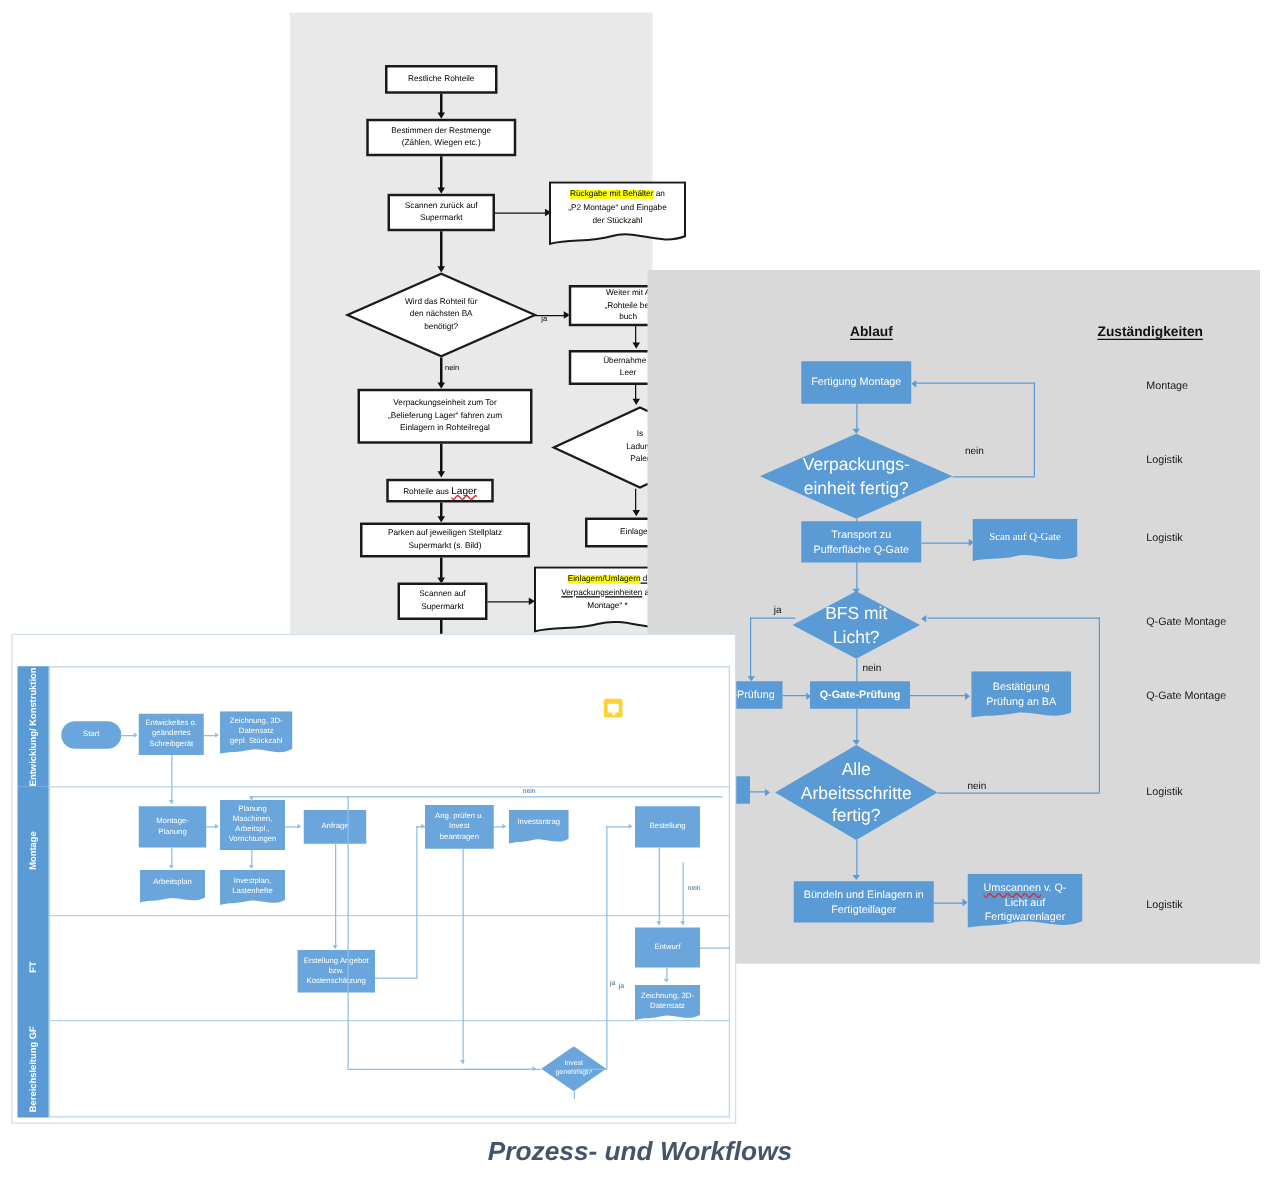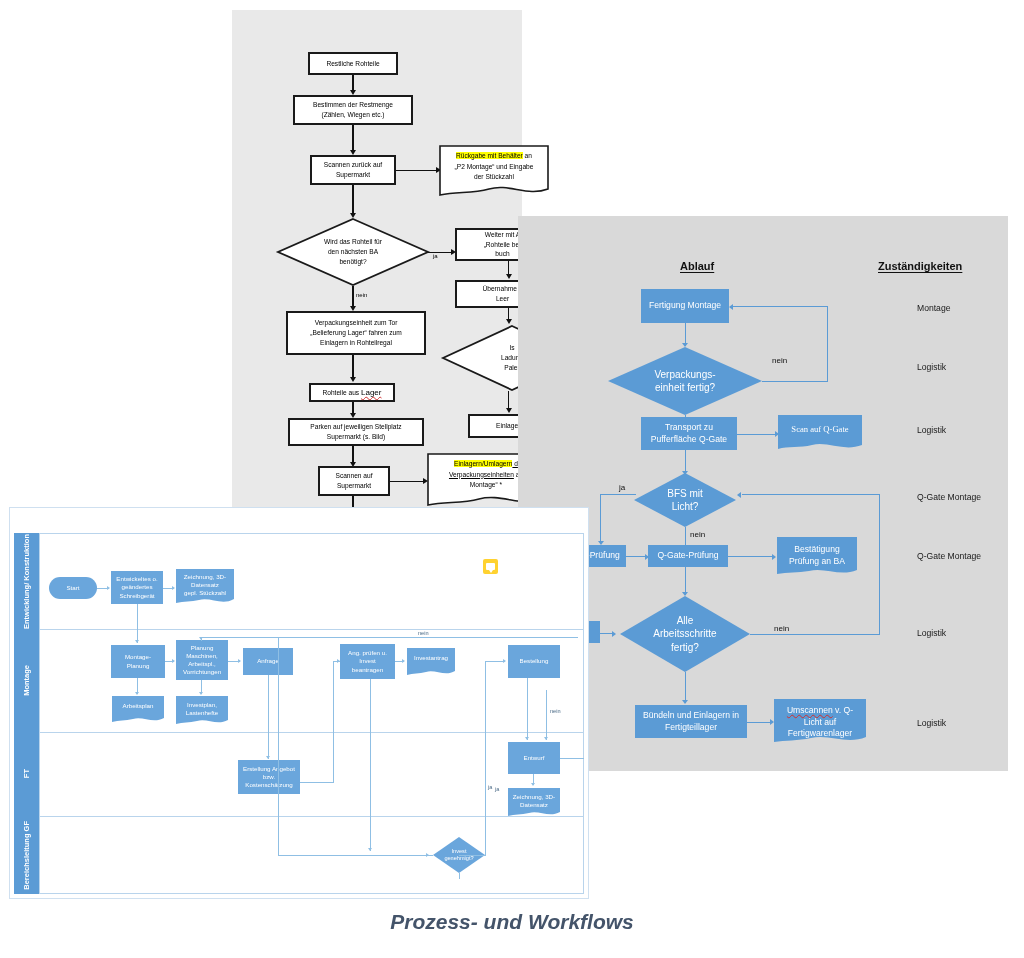--- a/index.html
+++ b/index.html
@@ -41,21 +41,21 @@
   .bluehdr{position:absolute;font-size:11px;font-weight:bold;color:#111;
       text-decoration:underline;text-underline-offset:2px;white-space:nowrap;}
   .bbox{position:absolute;box-sizing:border-box;background:#5b9bd5;color:#fff;
       display:flex;align-items:center;justify-content:center;text-align:center;
       font-size:8.6px;line-height:1.35;padding:2px 4px;}
   .bdoc{position:absolute;box-sizing:border-box;}
   .bdoc .txt{position:absolute;left:0;right:0;top:6px;text-align:center;color:#fff;
       font-size:8.6px;line-height:1.35;padding:0 4px;}
   .bdia{position:absolute;}
   .bdia .txt{position:absolute;inset:0;display:flex;align-items:center;justify-content:center;
-      text-align:center;color:#fff;font-size:10px;line-height:1.35;}
+      text-align:center;color:#fff;font-size:14px;line-height:1.35;}
   .resp{position:absolute;font-size:8.6px;color:#1a1a1a;white-space:nowrap;}
   .blbl{position:absolute;font-size:8px;color:#111;}
   .bar{position:absolute;background:#5b9bd5;}
   .bar-v{width:1.1px;}
   .bar-h{height:1.1px;}
   .bah-down{border-left:3px solid transparent;border-right:3px solid transparent;border-top:4.6px solid #5b9bd5;}
   .bah-right{border-top:3px solid transparent;border-bottom:3px solid transparent;border-left:4.6px solid #5b9bd5;}
   .bah-left{border-top:3px solid transparent;border-bottom:3px solid transparent;border-right:4.6px solid #5b9bd5;}
   .red-sq{text-decoration:underline wavy #d03030;text-decoration-skip-ink:none;}
 
@@ -298,21 +298,21 @@
   <div class="bar bar-v" style="left:684.5px;top:527px;height:24px;"></div>
   <div class="arrowhead bah-down" style="left:682px;top:548px;"></div>
   <div class="blbl" style="left:690px;top:530px;">nein</div>
 
   <div class="bbox" style="left:578px;top:545px;width:48px;height:22px;justify-content:flex-start;">
     <span>L-Prüfung</span>
   </div>
   <div class="bar bar-h" style="left:626px;top:556px;width:22px;"></div>
   <div class="arrowhead bah-right" style="left:645px;top:553.5px;"></div>
 
-  <div class="bbox" style="left:648px;top:545px;width:80px;height:22px;">
+  <div class="bbox" style="left:648px;top:545px;width:80px;height:22px;font-weight:bold;">
     <span>Q-Gate-Prüfung</span>
   </div>
   <div class="resp" style="left:917px;top:551px;">Q-Gate Montage</div>
 
   <div class="bar bar-h" style="left:728px;top:556px;width:46px;"></div>
   <div class="arrowhead bah-right" style="left:772px;top:553.5px;"></div>
 
   <div class="bdoc" style="left:777px;top:537px;width:80px;height:40px;">
     <svg width="80" height="40">
         <path d="M0,0 L80,0 L80,33 C63,40 48,30 32,34 C21,36 10,35 0,37 Z" fill="#5b9bd5"></path>

